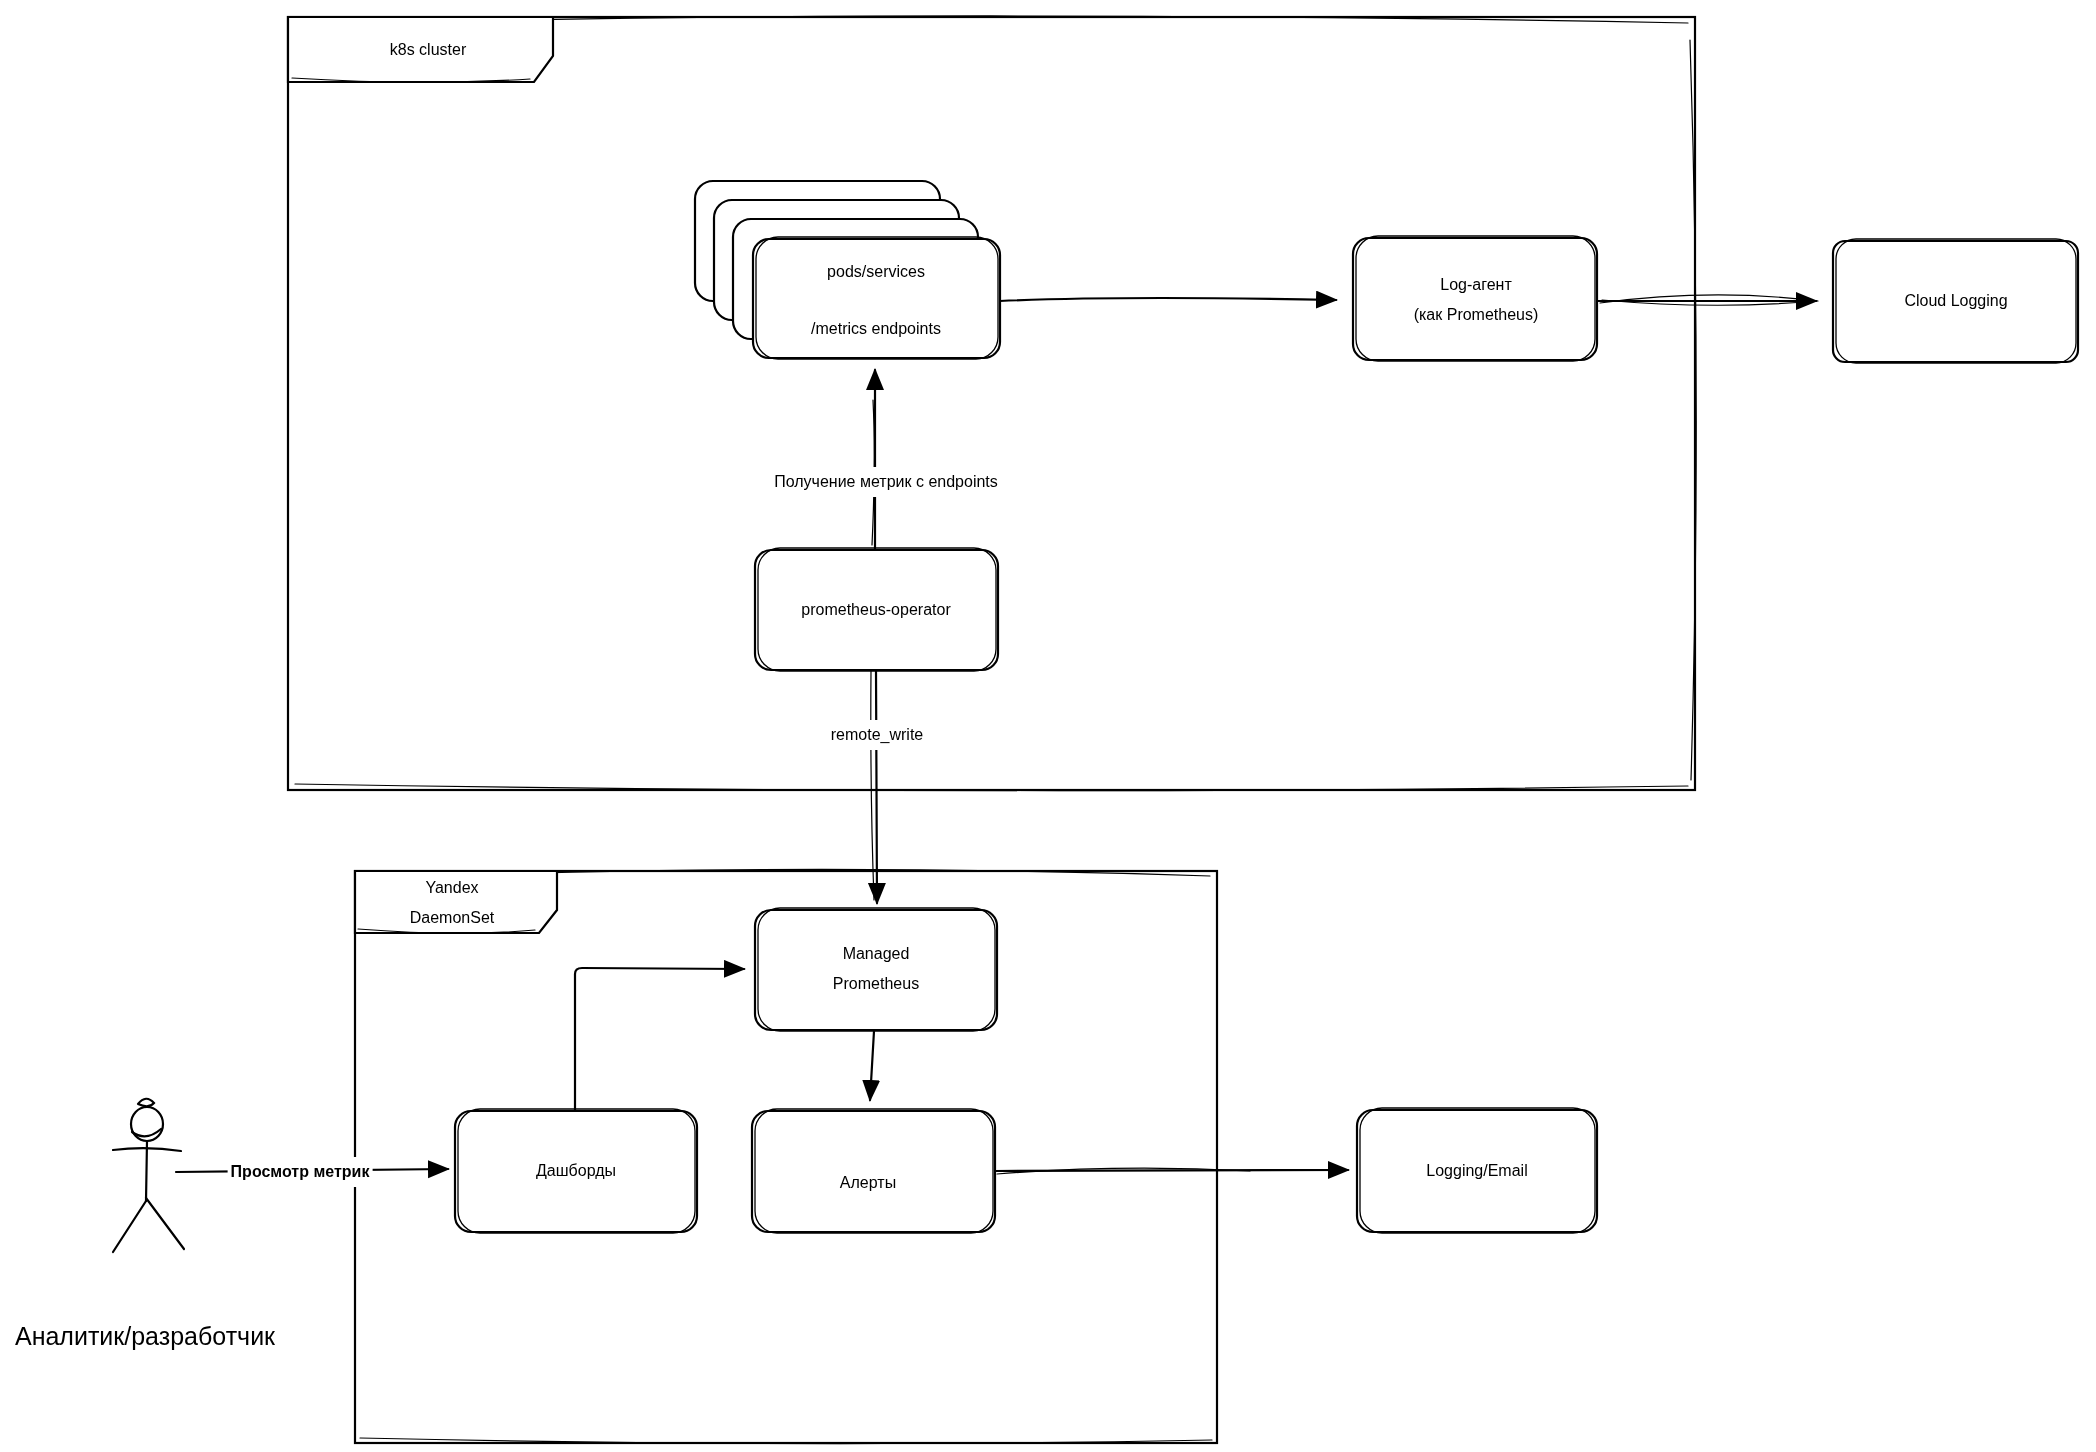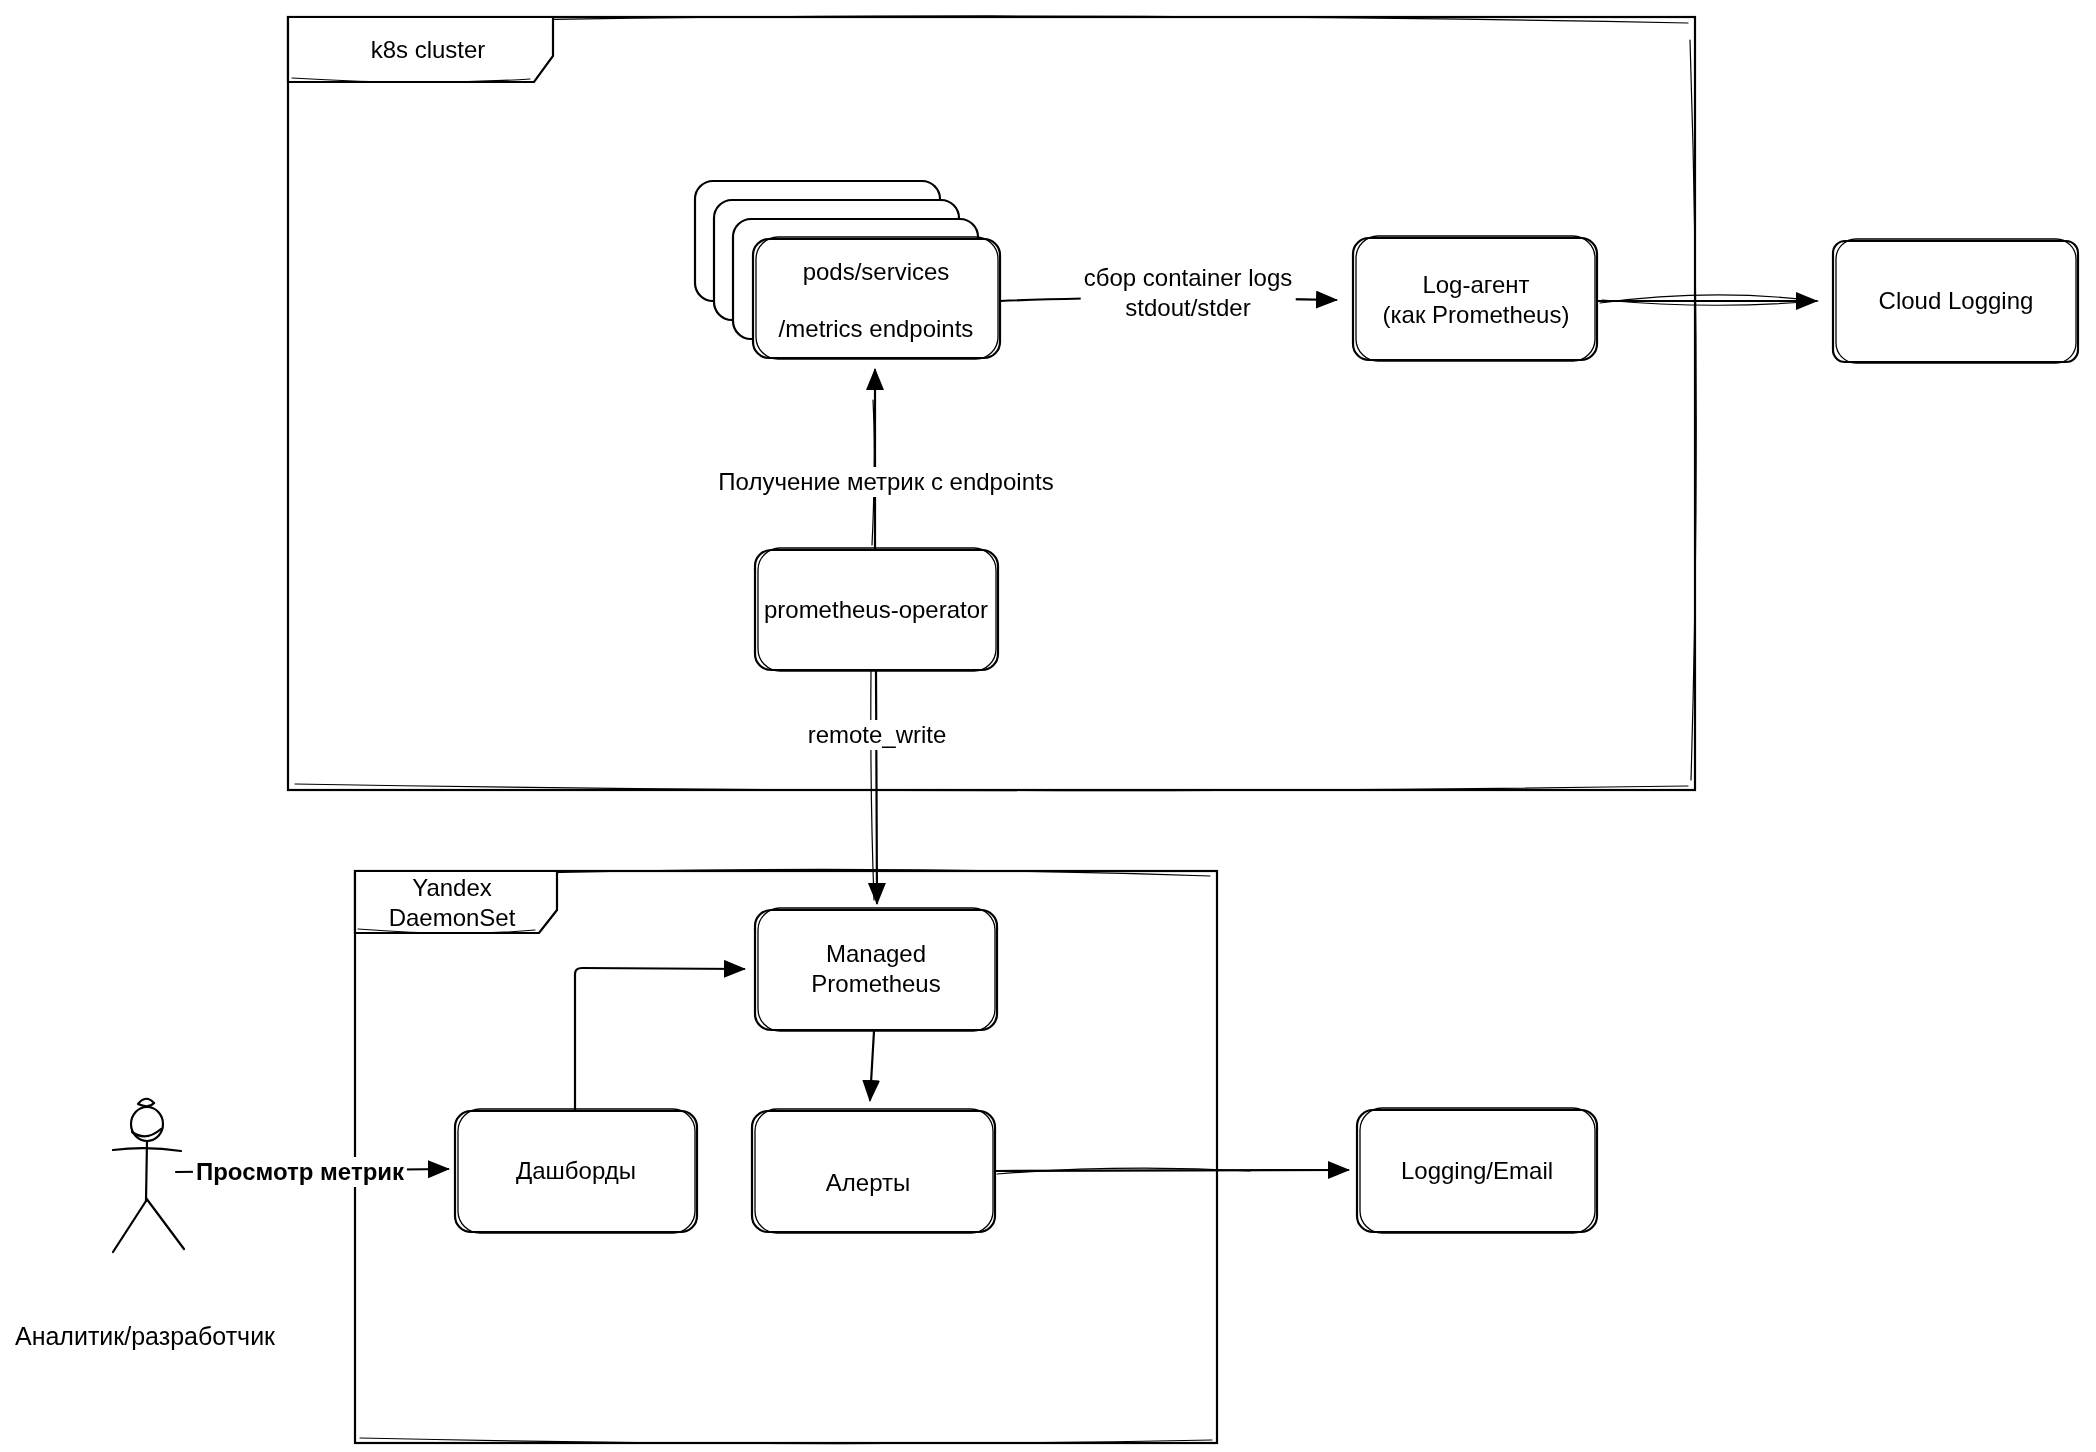--- a/index.html
+++ b/index.html
@@ -12,21 +12,21 @@
     overflow:hidden;
   }
   .canvas svg{position:absolute;left:0;top:0;}
   .s  {fill:#ffffff;stroke:#000000;stroke-width:2.2;}
   .s2 {fill:none;stroke:#000000;stroke-width:1.3;}
   .ln {fill:none;stroke:#000000;stroke-width:2.2;stroke-linecap:round;}
   .thin{fill:none;stroke:#000000;stroke-width:1.2;stroke-linecap:round;}
   .lbl{
     position:absolute;
     transform:translate(-50%,-50%);
-    font-size:24px;line-height:30px;
+    font-size:16px;line-height:30px;
     white-space:nowrap;text-align:center;
   }
   .lbl.bg{background:#ffffff;padding:0 3px;}
   .lbl.two{line-height:30px;}
   .lbl.actor{font-size:25px;}
 </style>
 </head>
 <body>
 
 <div class="canvas">
@@ -171,24 +171,20 @@
     <div>Managed</div>
     <div>Prometheus</div>
   </div>
 
   <div class="lbl" style="left:576px;top:1171px;">Дашборды</div>
 
   <div class="lbl" style="left:868px;top:1171px;margin-top:12px;">Алерты</div>
 
   <div class="lbl" style="left:1477px;top:1171px;">Logging/Email</div>
 
-  <div class="lbl bg two" style="left:1188px;top:293px;">
-    <div>сбор container logs</div>
-    <div>stdout/stder</div>
-  </div>
 
   <div class="lbl bg" style="left:886px;top:482px;">Получение метрик с endpoints</div>
 
   <div class="lbl bg" style="left:877px;top:735px;">remote_write</div>
 
   <div class="lbl bg" style="left:300px;top:1172px;font-weight:bold;">Просмотр метрик</div>
 
   <div class="lbl actor" style="left:145px;top:1336px;">Аналитик/разработчик</div>
 
 </div>

